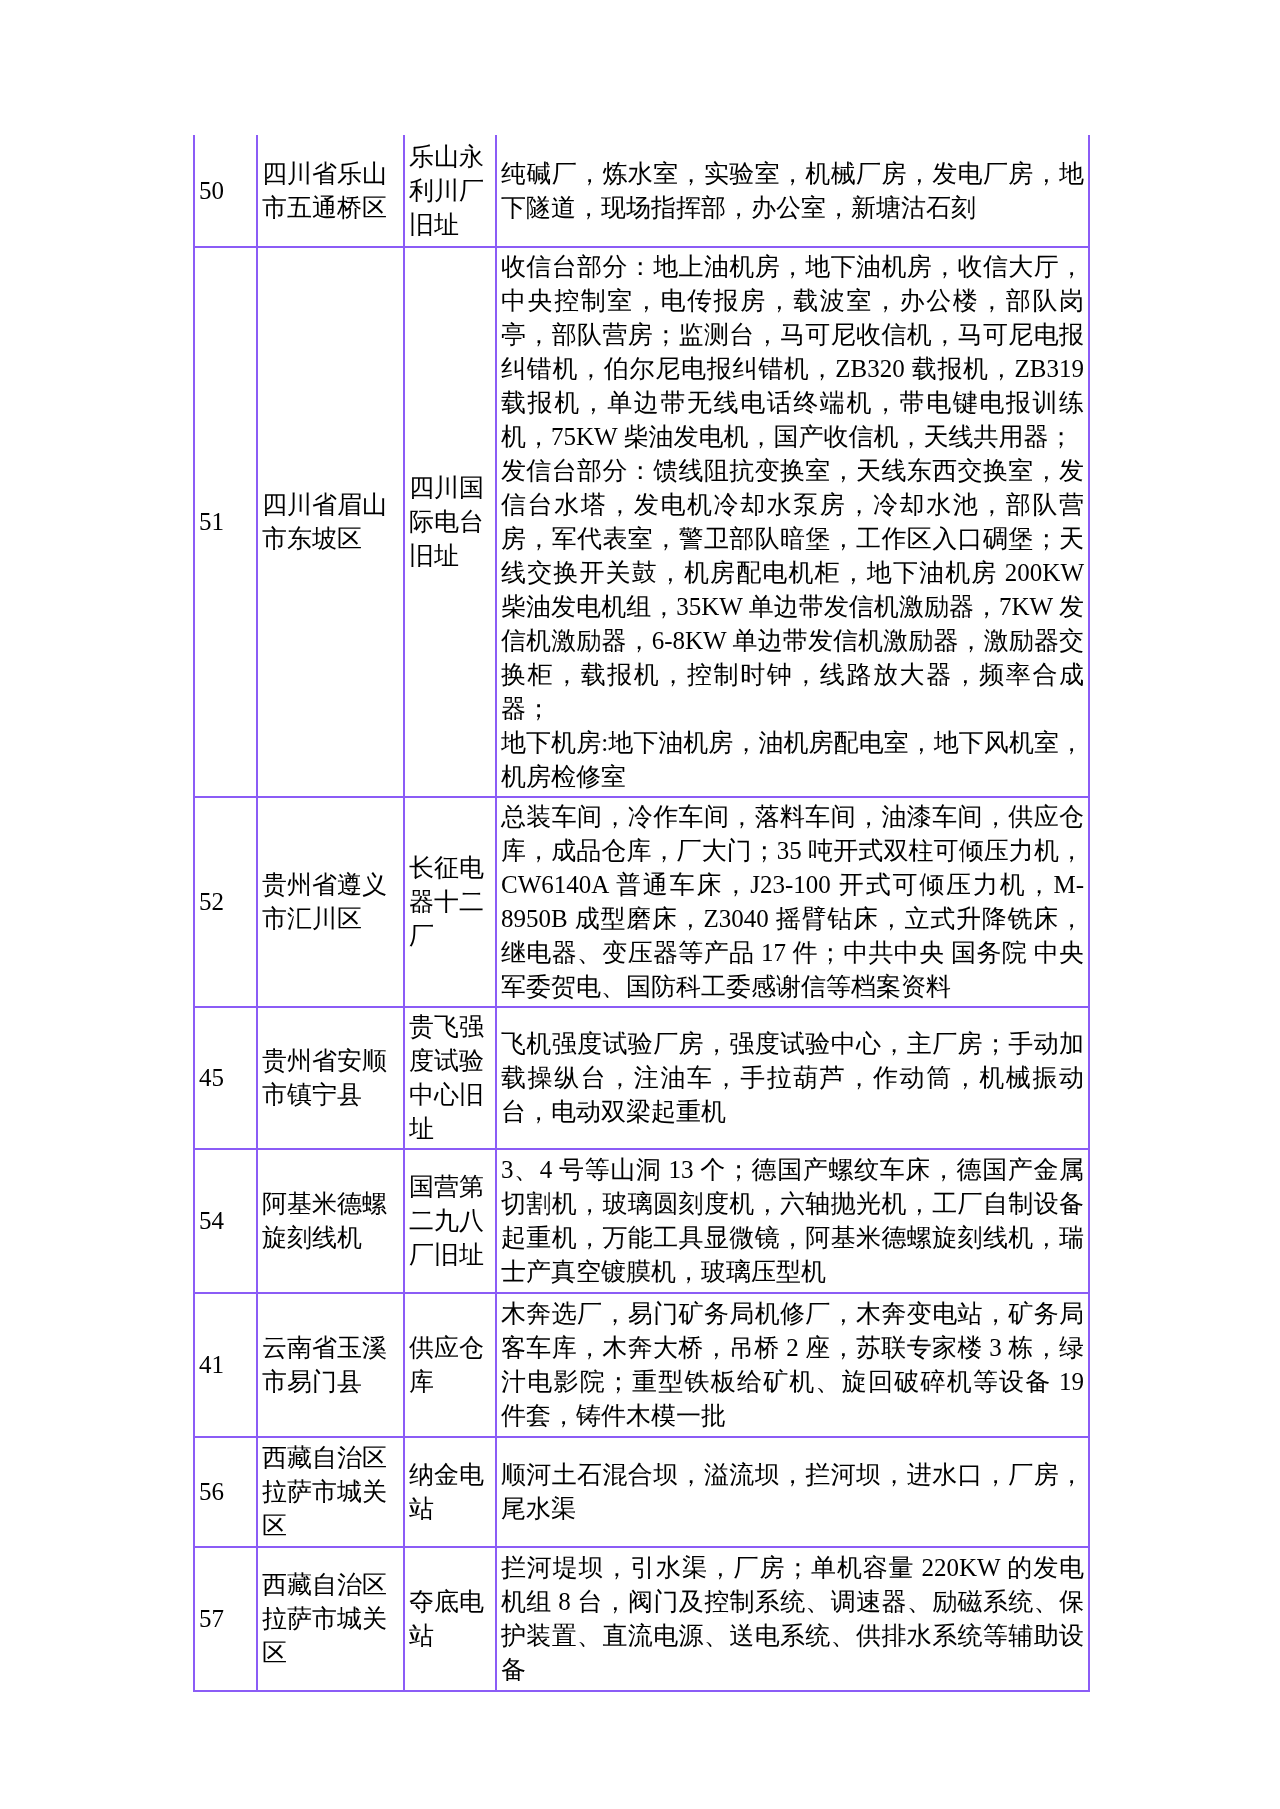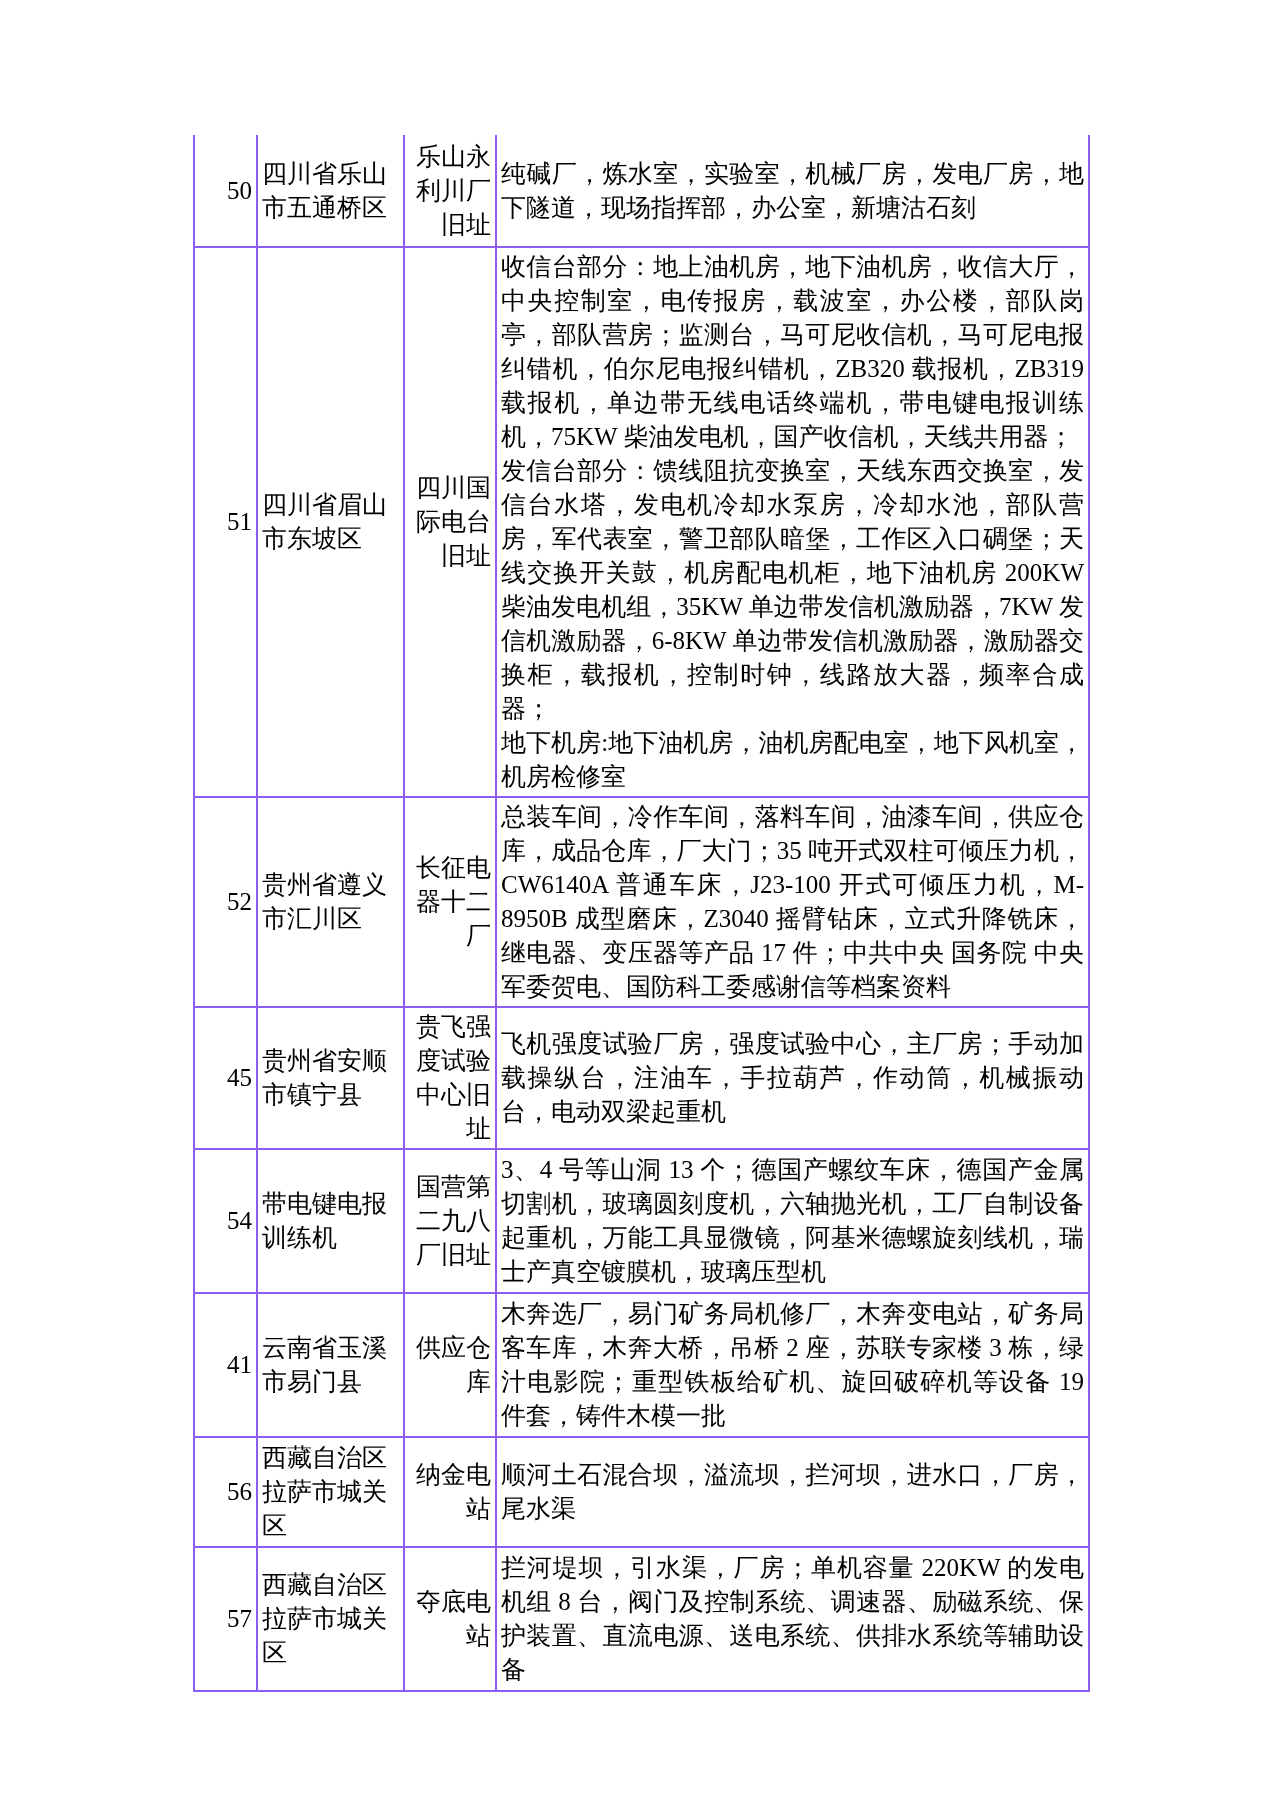--- a/index.html
+++ b/index.html
@@ -30,32 +30,32 @@
     line-height: 34px;
     vertical-align: middle;
     padding: 2px 4px;
     overflow: hidden;
   }
   
   table.doc-table tr.first-row td {
     border-top: 0;
   }
   td.c-no {
-    text-align: right;
+    text-align: left;
     padding: 2px 2px;
     font-family: Liberation Serif, serif;
   }
   td.c-loc {
     text-align: left;
     padding-left: 6px;
     padding-right: 2px;
     font-family: Liberation Serif, serif;
   }
   td.c-name {
-    text-align: right;
+    text-align: left;
     padding-left: 6px;
     padding-right: 2px;
     word-break: break-all;
   }
   td.c-desc {
     text-align: justify;
     text-justify: inter-ideograph;
     vertical-align: middle;
     white-space: pre-wrap;
     padding-left: 9px;
@@ -103,21 +103,21 @@
         <td class="c-desc">总装车间，冷作车间，落料车间，油漆车间，供应仓库，成品仓库，厂大门；35 吨开式双柱可倾压力机，CW6140A 普通车床，J23-100 开式可倾压力机，M-8950B 成型磨床，Z3040 摇臂钻床，立式升降铣床，继电器、变压器等产品 17 件；中共中央 国务院 中央军委贺电、国防科工委感谢信等档案资料</td>
       </tr>
       <tr class="r3">
         <td class="c-no">45</td>
         <td class="c-loc">贵州省安顺市镇宁县</td>
         <td class="c-name">贵飞强度试验中心旧址</td>
         <td class="c-desc">飞机强度试验厂房，强度试验中心，主厂房；手动加载操纵台，注油车，手拉葫芦，作动筒，机械振动台，电动双梁起重机</td>
       </tr>
       <tr class="r4">
         <td class="c-no">54</td>
-        <td class="c-loc">带电键电报训练机</td>
+        <td class="c-loc">阿基米德螺旋刻线机</td>
         <td class="c-name">国营第二九八厂旧址</td>
         <td class="c-desc">3、4 号等山洞 13 个；德国产螺纹车床，德国产金属切割机，玻璃圆刻度机，六轴抛光机，工厂自制设备起重机，万能工具显微镜，阿基米德螺旋刻线机，瑞士产真空镀膜机，玻璃压型机</td>
       </tr>
       <tr class="r5">
         <td class="c-no">41</td>
         <td class="c-loc">云南省玉溪市易门县</td>
         <td class="c-name">供应仓库</td>
         <td class="c-desc">木奔选厂，易门矿务局机修厂，木奔变电站，矿务局客车库，木奔大桥，吊桥 2 座，苏联专家楼 3 栋，绿汁电影院；重型铁板给矿机、旋回破碎机等设备 19 件套，铸件木模一批</td>
       </tr>
       <tr class="r6">

